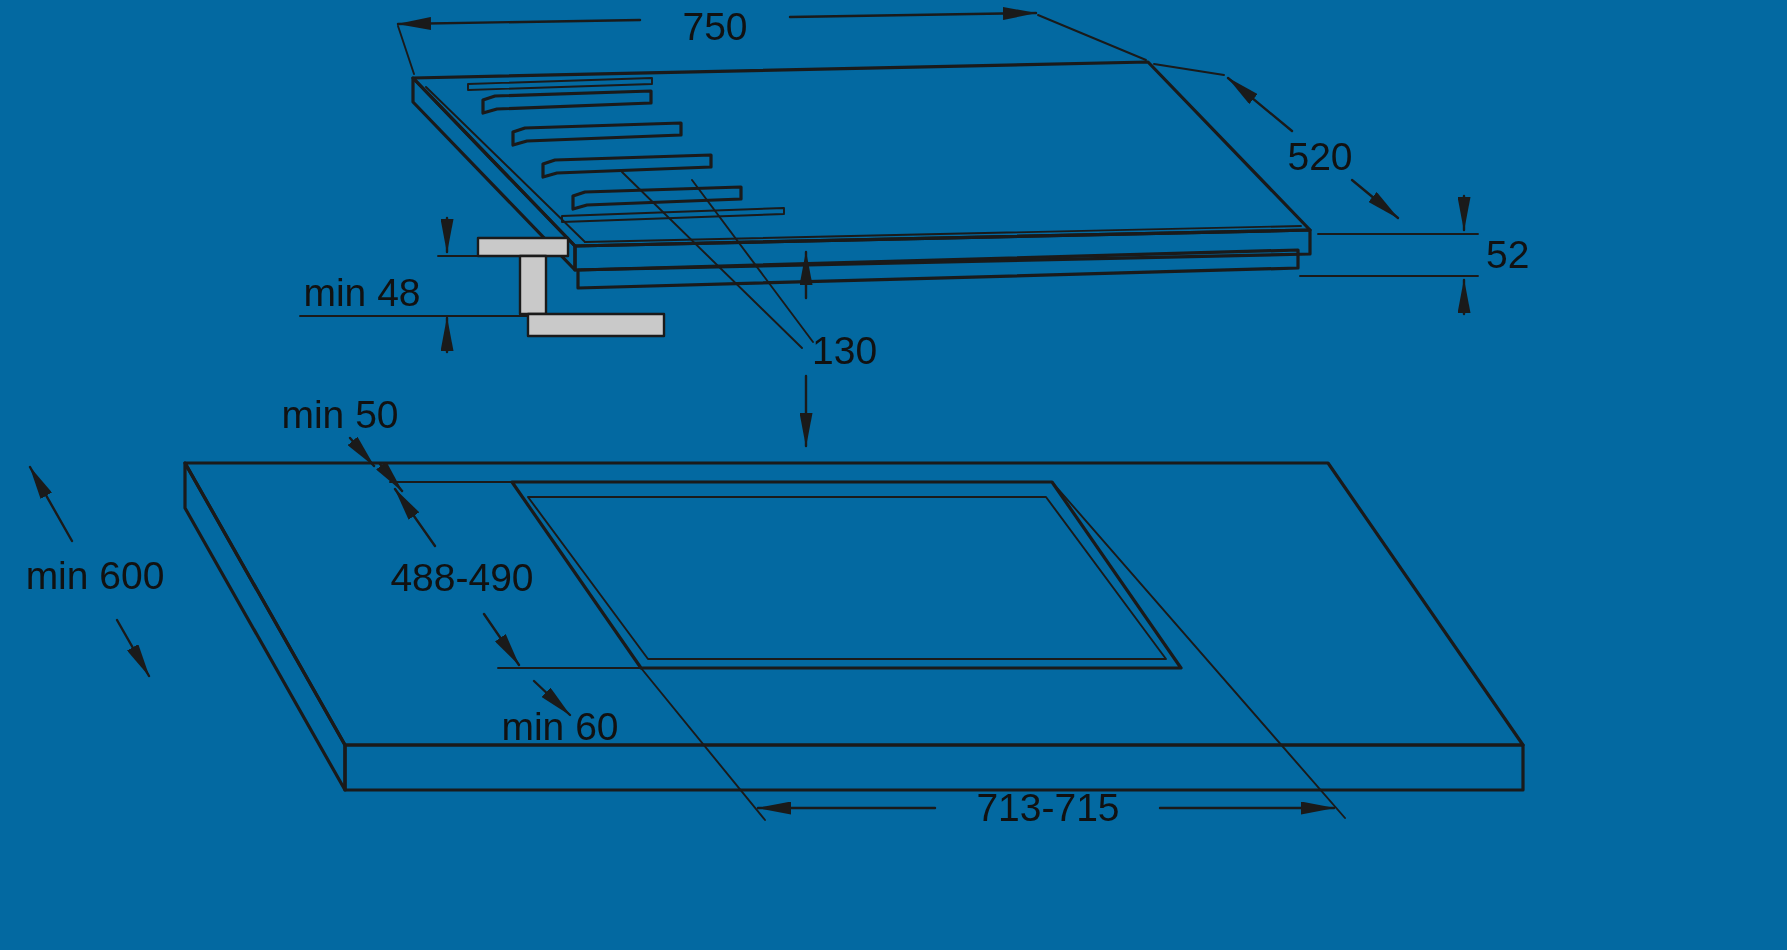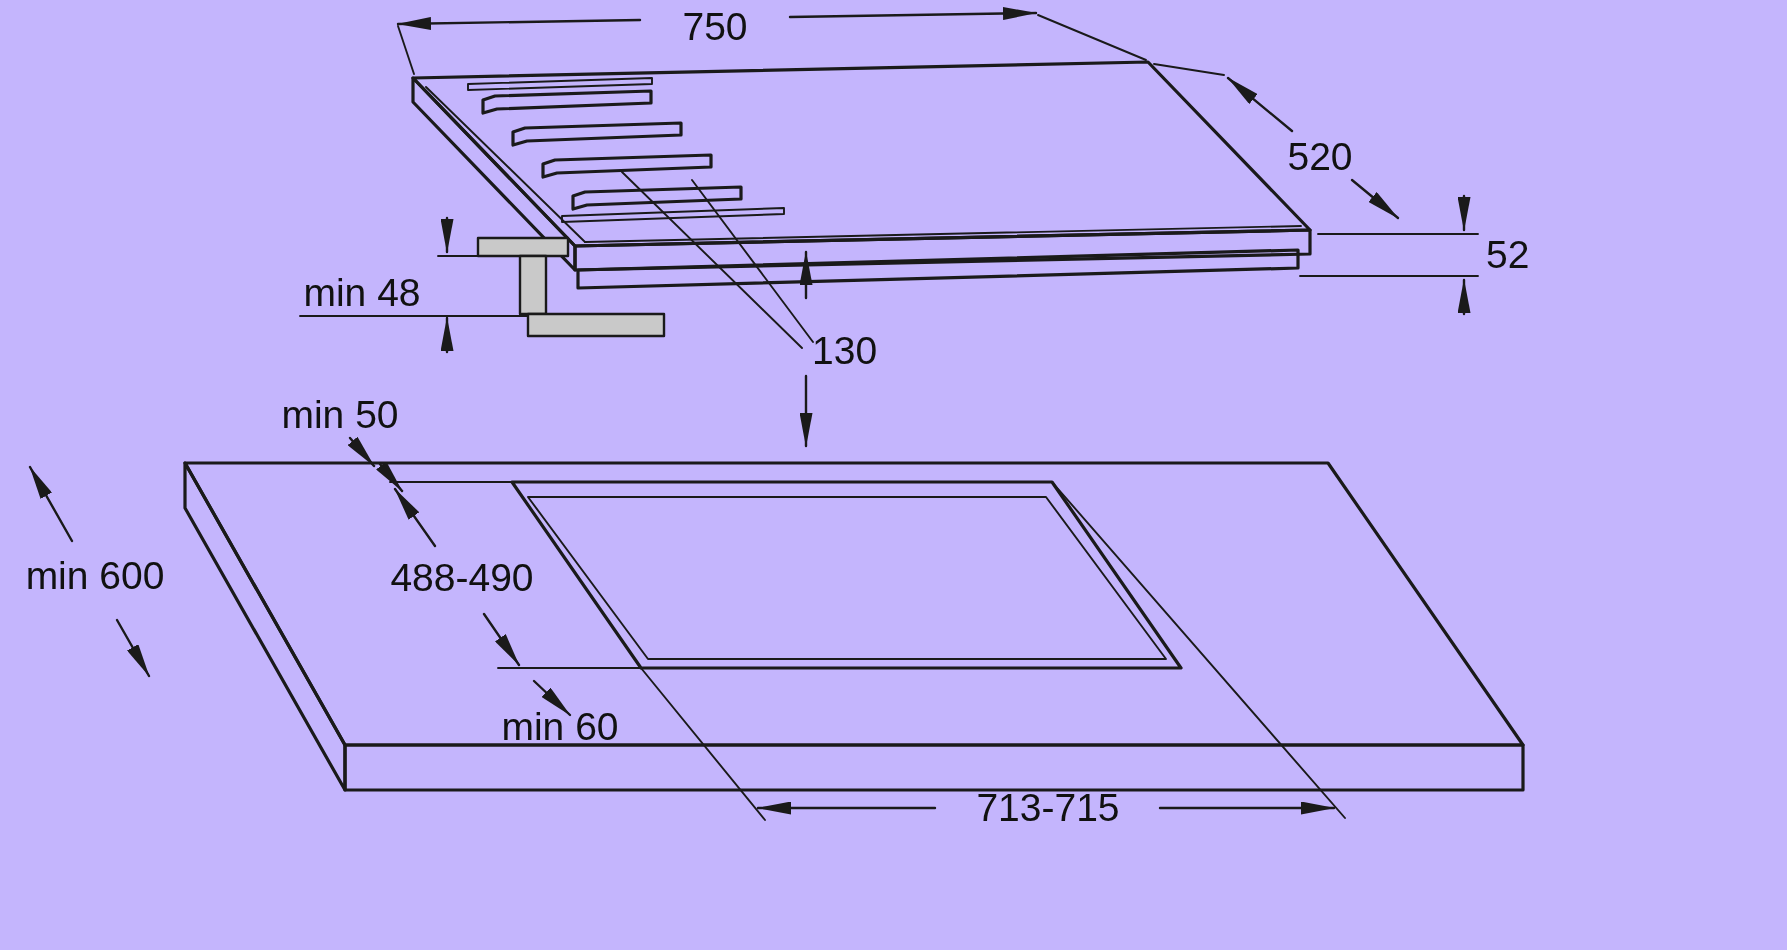--- a/index.html
+++ b/index.html
@@ -1,16 +1,16 @@
 <!DOCTYPE html>
 <html><head>
 <meta charset="utf-8">
 <style>
   html,body{margin:0;padding:0;background:#ffffff;}
-  .stage{position:relative;width:1787px;height:950px;background:#c4b5fd;overflow:hidden;}
+  .stage{position:relative;width:1787px;height:950px;background:#0369a1;overflow:hidden;}
   svg{display:block;}
   .outline{fill:none;stroke:#1a1a1a;stroke-width:3.2;stroke-linejoin:round;stroke-linecap:round;}
   .thinline{fill:none;stroke:#1a1a1a;stroke-width:1.9;stroke-linejoin:round;stroke-linecap:round;}
   .dimline{fill:none;stroke:#1a1a1a;stroke-width:2.4;stroke-linecap:round;}
   .grayshape{fill:#c9c9c9;stroke:#1a1a1a;stroke-width:2.4;stroke-linejoin:round;}
   .dimtext{font-family:"Liberation Sans",sans-serif;font-size:39px;fill:#111111;}
 </style>
 </head>
 <body>
 

